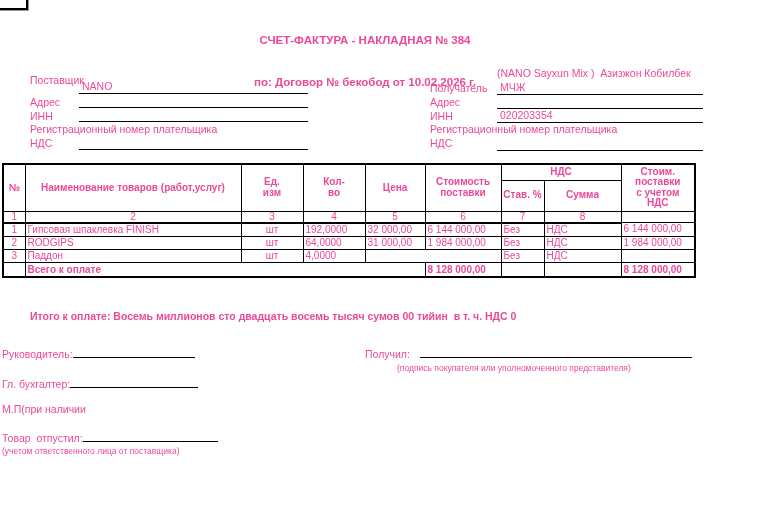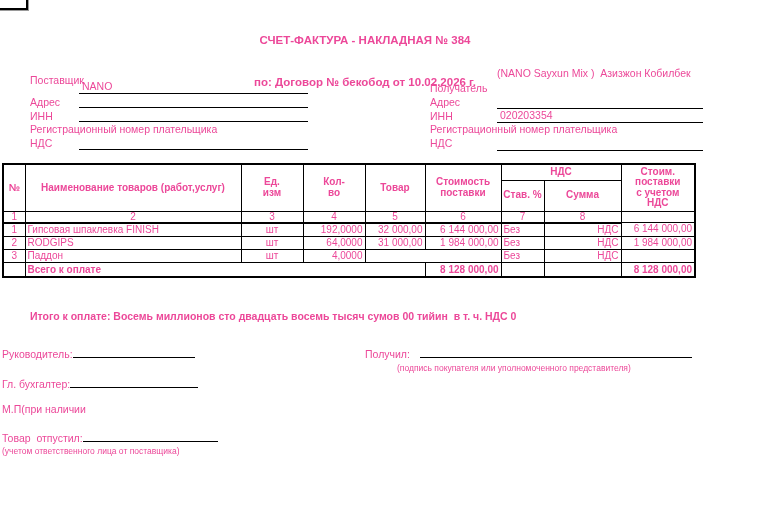--- a/index.html
+++ b/index.html
@@ -15,21 +15,21 @@
   table.goods{position:absolute;left:2px;top:163px;width:692px;border-collapse:collapse;
               table-layout:fixed;border:2px solid #000;font-size:10px;}
   table.goods th,table.goods td{border:1px solid #000;padding:0 2px;overflow:hidden;}
   table.goods th{font-weight:bold;text-align:center;vertical-align:middle;
                  line-height:10.5px;white-space:pre-line;padding:0 1px;}
   tr.h1{height:16px;} tr.h2{height:31px;}
   tr.nums{height:11px;} tr.nums td{text-align:center;line-height:10px;border-bottom:2px solid #000;}
   tr.data{height:13px;} tr.data td{line-height:12px;}
   tr.totalr{height:14px;font-weight:bold;} tr.totalr td{line-height:13px;}
   td.c{text-align:center;} td.l{text-align:left;padding-left:3px;}
-  td.r{text-align:right;padding-right:3px;} td.rate{text-align:left;padding-left:5px;}
+  td.r{text-align:left;padding-right:3px;} td.rate{text-align:left;padding-left:5px;}
   .words{position:absolute;left:30px;top:310px;font-weight:bold;font-size:10.5px;white-space:pre;}
   .sig{position:absolute;font-size:10.5px;line-height:13px;white-space:pre;}
   .caption{position:absolute;font-size:8.5px;line-height:10px;white-space:pre;}
   .uline{display:inline-block;border-bottom:1px solid #000;height:10px;}
 </style>
 </head>
 <body>
 
 <div class="page">
 
@@ -45,20 +45,21 @@
   <div class="label" style="left:30px;top:96px">Адрес</div>
   <div class="field" style="left:79px;top:94px;width:226px"></div>
   <div class="label" style="left:30px;top:110px">ИНН</div>
   <div class="field" style="left:79px;top:108px;width:226px"></div>
   <div class="label" style="left:30px;top:123px">Регистрационный номер плательщика</div>
   <div class="label" style="left:30px;top:137px">НДС</div>
   <div class="field" style="left:79px;top:136px;width:226px"></div>
 
   <div class="label" style="left:497px;top:67px">(NANO Sayxun Mix )  Азизжон Кобилбек</div>
   <div class="label" style="left:430px;top:82px">Получатель</div>
+  <div class="field" style="left:497px;top:81px;width:203px">МЧЖ</div>
   <div class="label" style="left:430px;top:96px">Адрес</div>
   <div class="field" style="left:497px;top:95px;width:203px"></div>
   <div class="label" style="left:430px;top:110px">ИНН</div>
   <div class="field" style="left:497px;top:109px;width:203px">020203354</div>
   <div class="label" style="left:430px;top:123px">Регистрационный номер плательщика</div>
   <div class="label" style="left:430px;top:137px">НДС</div>
   <div class="field" style="left:497px;top:137px;width:203px"></div>
 
   <table class="goods">
     <colgroup>
@@ -73,21 +74,21 @@
       <col style="width:74px">
     </colgroup>
     <tbody>
         <tr class="h1">
       <th rowspan="2">№</th>
       <th rowspan="2">Наименование товаров (работ,услуг)</th>
       <th rowspan="2">Ед.
 изм</th>
       <th rowspan="2">Кол-
 во</th>
-      <th rowspan="2">Товар</th>
+      <th rowspan="2">Цена</th>
       <th rowspan="2">Стоимость
 поставки</th>
       <th colspan="2">НДС</th>
       <th rowspan="2">Стоим.
 поставки
 с учетом
 НДС</th>
     </tr>
     <tr class="h2">
       <th>Став. %</th>

